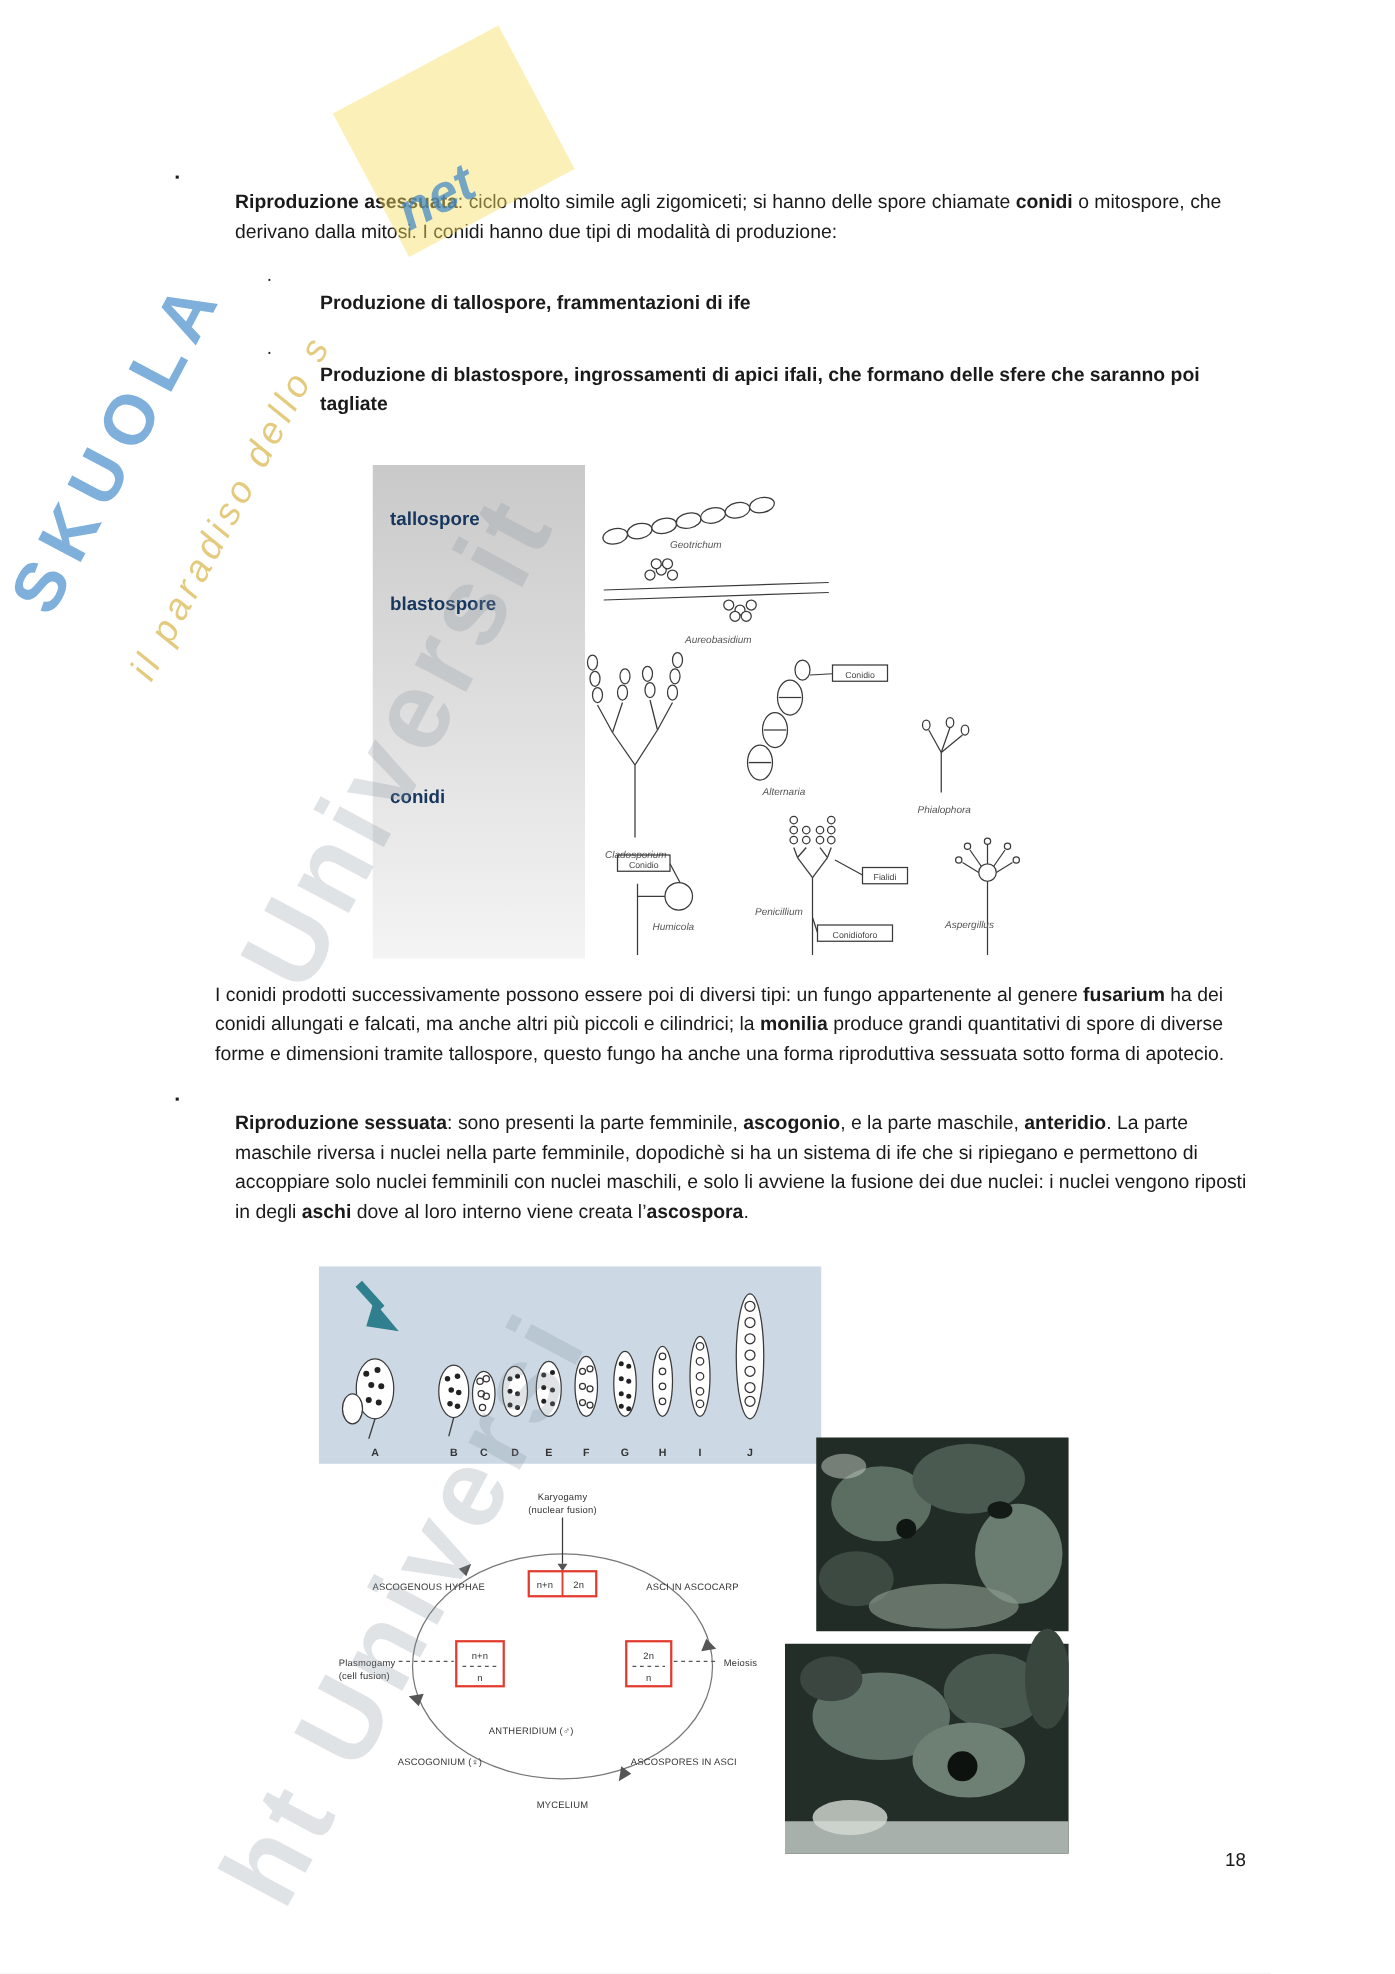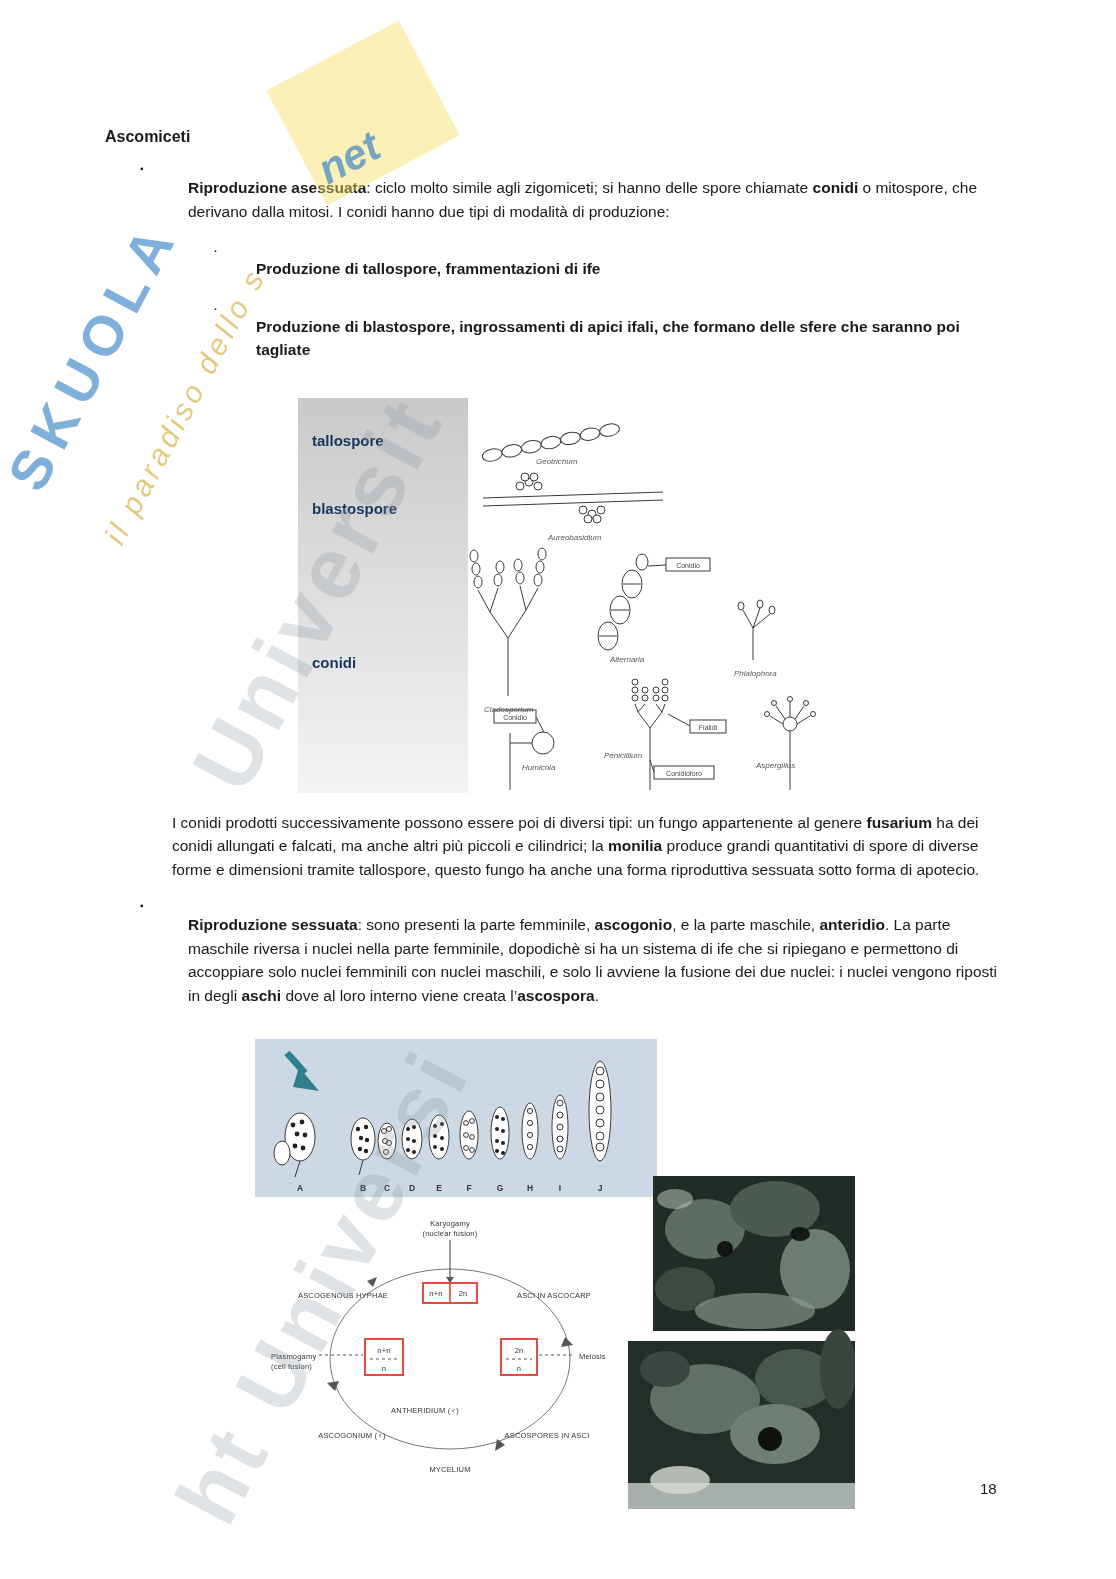--- a/index.html
+++ b/index.html
@@ -62,21 +62,20 @@
   <div class="wm wm-skuola">SKUOLA</div>
   <div class="wm wm-tagline">il paradiso dello s</div>
   <div class="wm-banner">
     <span class="wm-net">net</span>
   </div>
   <div class="wm wm-univ wm-univ1">Universit</div>
   <div class="wm wm-univ wm-univ2">ht Universi</div>
 
   <div class="content">
 
-    <h1 class="title">Ascomiceti</h1>
 
     <div class="li l1">
       <span class="marker">▪</span>
       <p class="body"><b>Riproduzione asessuata</b><span>: ciclo molto simile agli zigomiceti; si hanno delle spore chiamate </span><b>conidi</b><span> o mitospore, che derivano dalla mitosi. I conidi hanno due tipi di modalità di produzione:</span></p>
     </div>
 
     <div class="li l2">
       <span class="marker">·</span>
       <p class="body"><span>Produzione di </span><b>tallospore</b><span>, frammentazioni di ife</span></p>
     </div>

